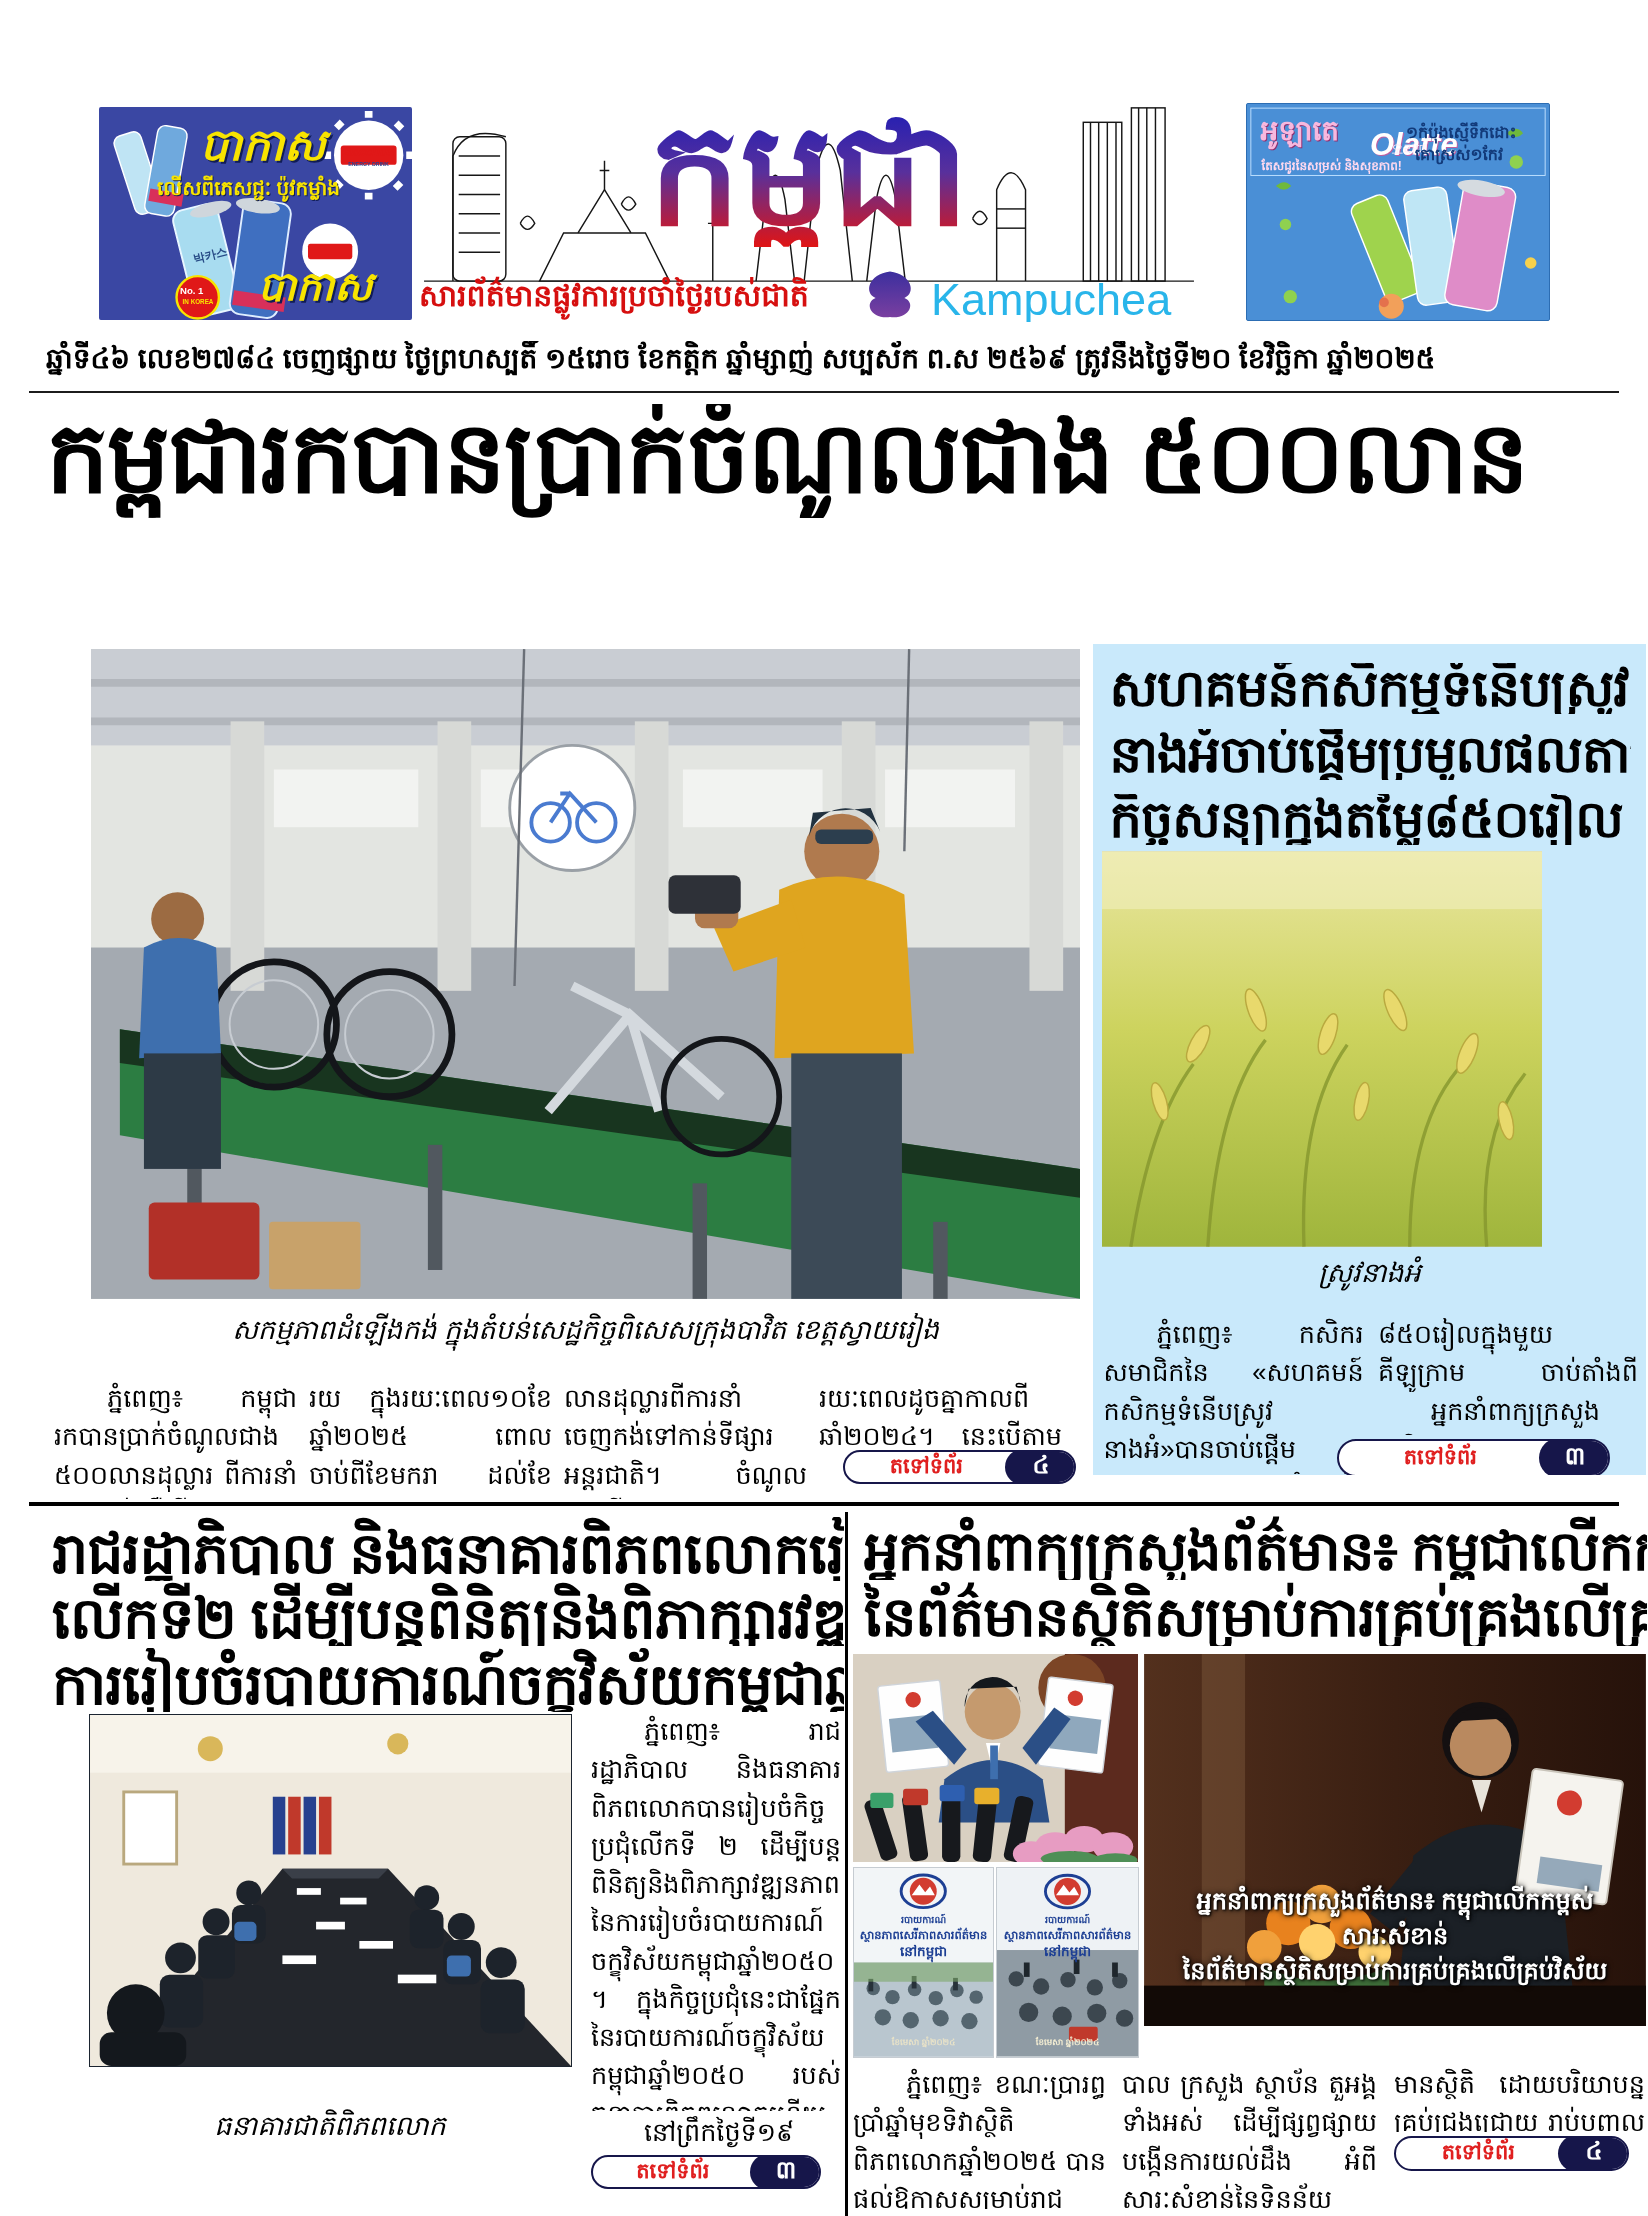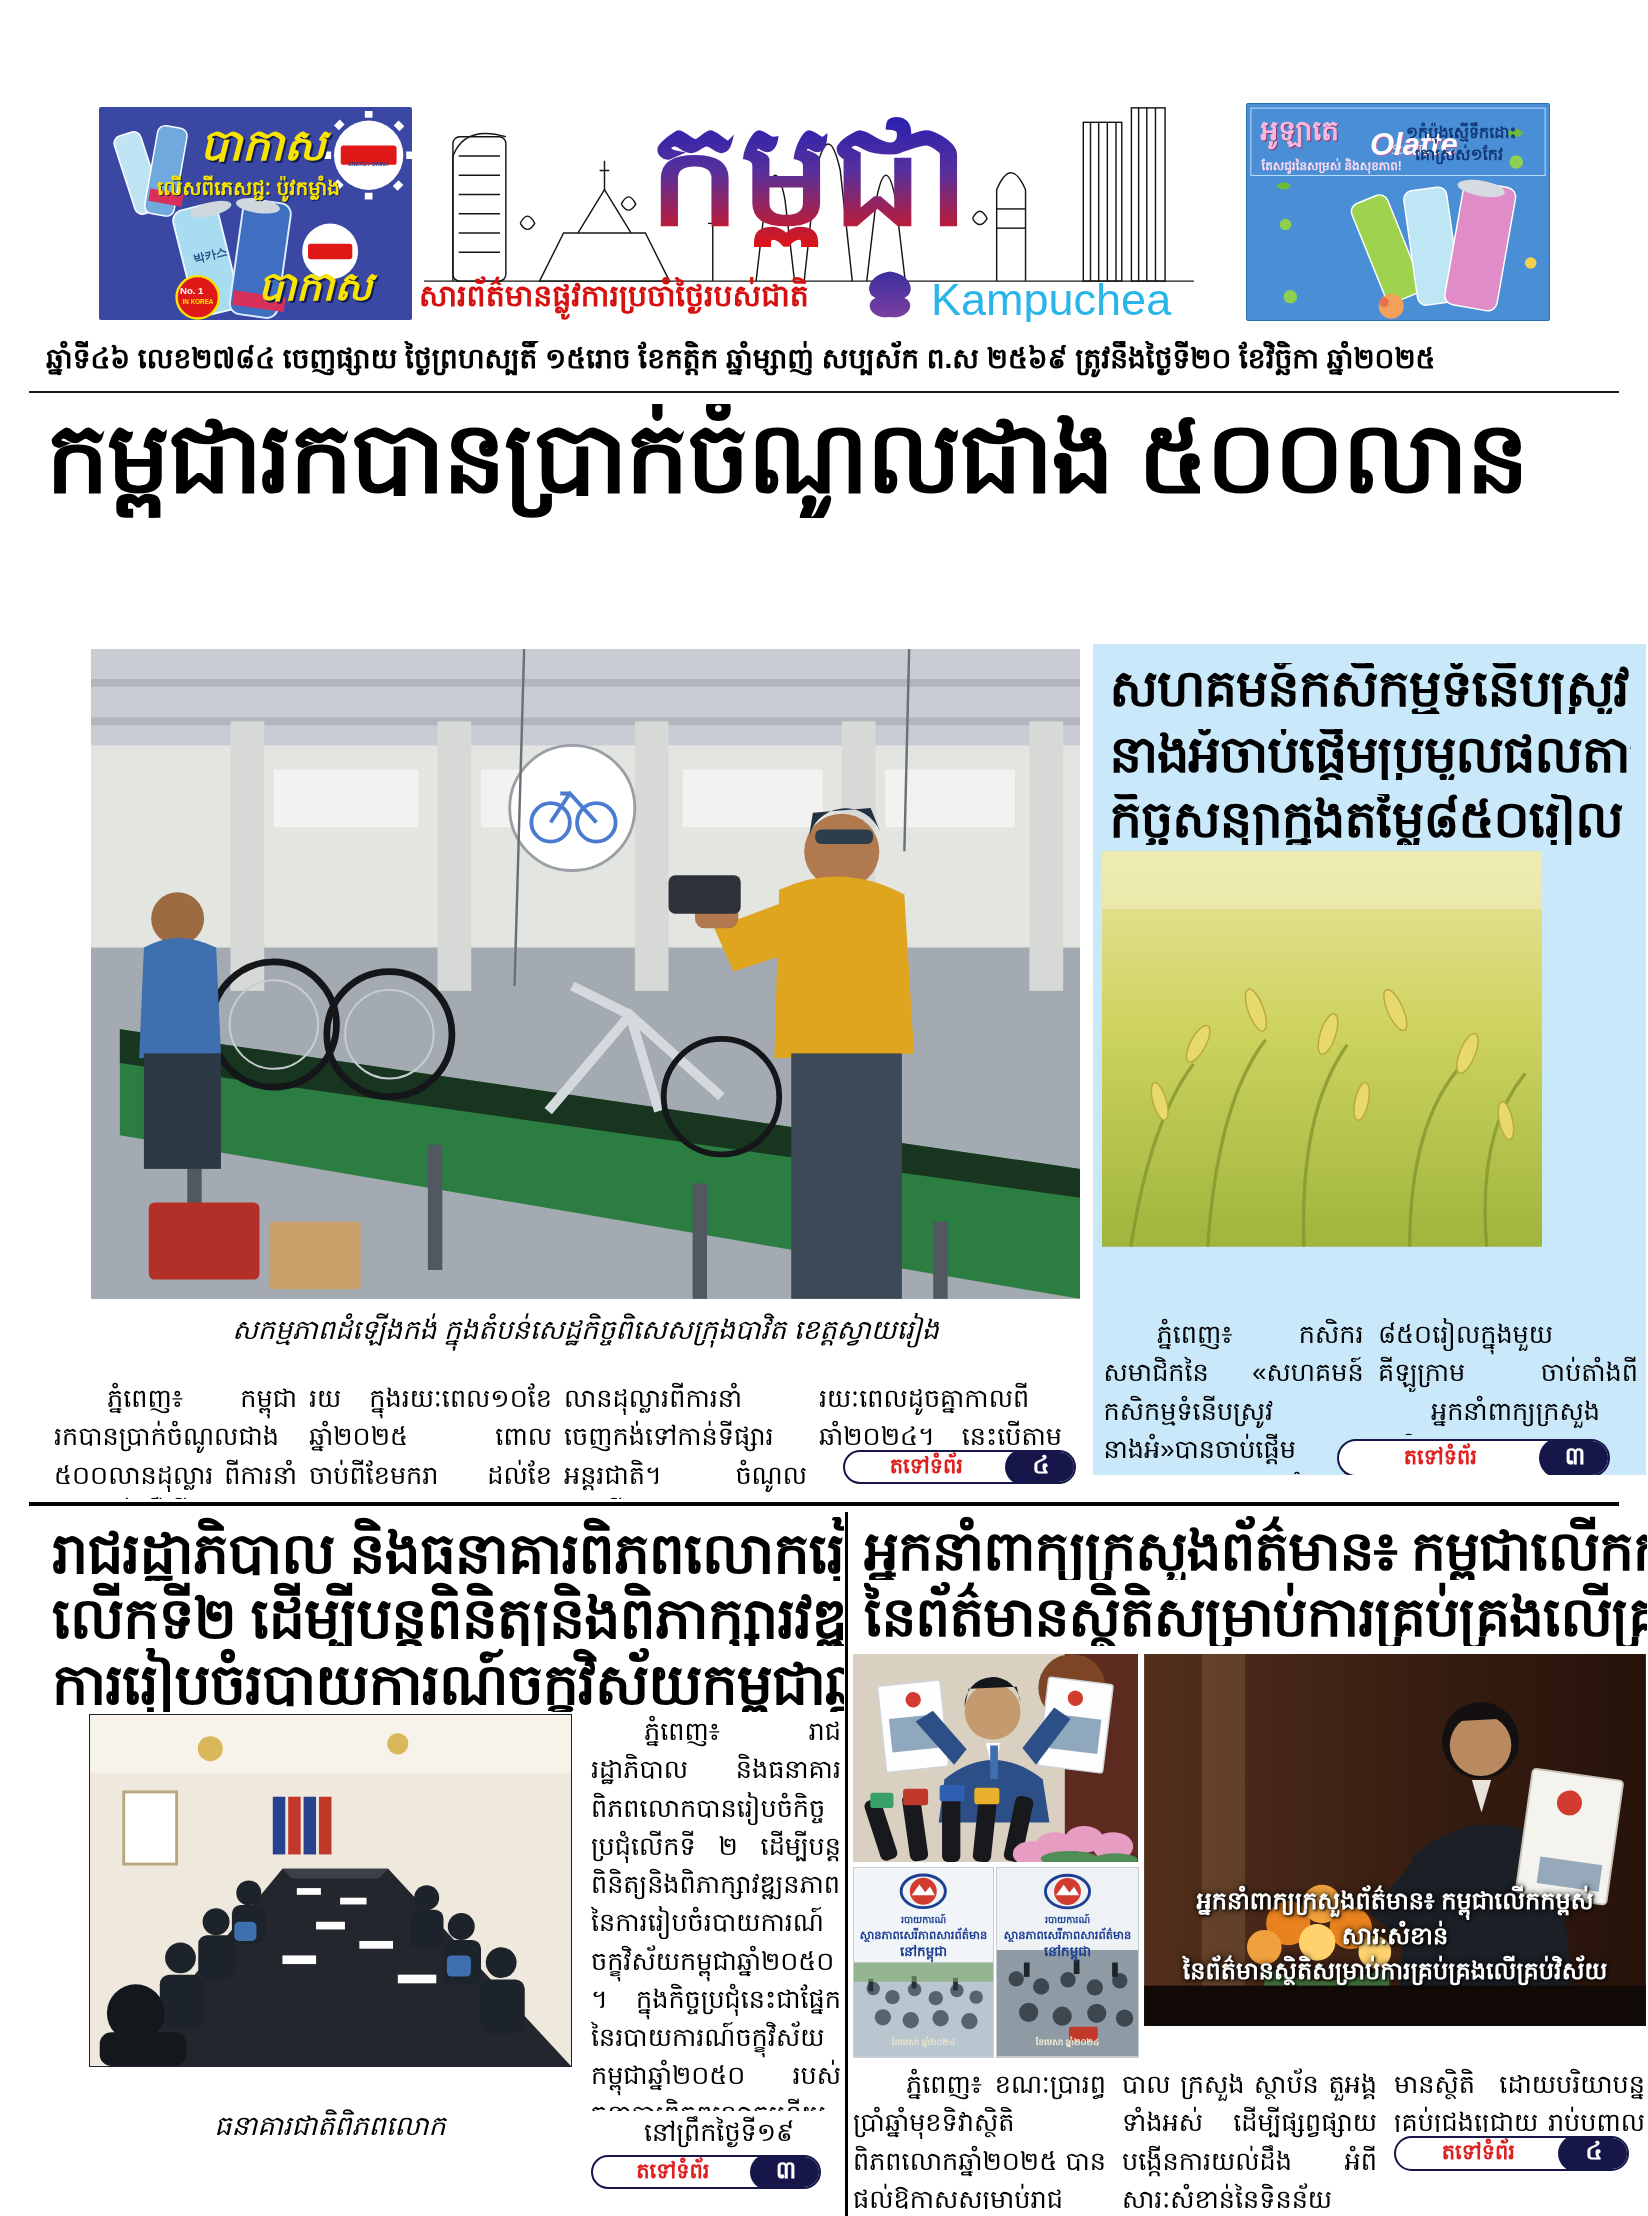--- a/index.html
+++ b/index.html
@@ -295,20 +295,21 @@
           <ellipse cx="470" cy="380" rx="16" ry="44" transform="rotate(18 470 380)"></ellipse>
           <ellipse cx="610" cy="330" rx="16" ry="46" transform="rotate(-24 610 330)"></ellipse>
           <ellipse cx="760" cy="420" rx="16" ry="44" transform="rotate(22 760 420)"></ellipse>
           <ellipse cx="120" cy="520" rx="14" ry="40" transform="rotate(-16 120 520)"></ellipse>
           <ellipse cx="540" cy="520" rx="14" ry="40" transform="rotate(12 540 520)"></ellipse>
           <ellipse cx="840" cy="560" rx="14" ry="40" transform="rotate(-12 840 560)"></ellipse>
         </g>
         <rect width="915" height="120" fill="#f2f0c2" opacity="0.55"></rect>
       </svg>
     </div>
+    <div class="abs sb-cap caption">ស្រូវនាងអំ</div>
     <div class="bodycol indent" style="left:10.6px;top:671px;width:260px;height:159px;">ភ្នំពេញ៖ កសិករសមាជិកនៃ «សហគមន៍កសិកម្មទំនើបស្រូវនាងអំ»បានចាប់ផ្ដើមប្រមូលផលស្រូវនាងអំរបស់ខ្លួន តាមរយៈផលិតកម្មកសិកម្មតាមកិច្ចសន្យា ក្នុងតម្លៃ</div>
     <div class="bodycol" style="left:285px;top:671px;width:260px;height:77px;">៨៥០រៀលក្នុងមួយគីឡូក្រាម ចាប់តាំងពីថ្ងៃទី១៨ ខែវិច្ឆិកា ឆ្នាំ២០២៥។</div>
     <div class="bodycol indent" style="left:285px;top:748px;width:260px;height:43px;">អ្នកនាំពាក្យក្រសួងកសិកម្ម</div>
     <div class="pill" style="left:244px;top:795px;width:269px;height:34px;">
       <span class="pill-label">តទៅទំព័រ</span>
       <span class="pill-num">៣</span>
     </div>
   </div>
 
   <div class="abs lead-caption caption clip">សកម្មភាពដំឡើងកង់ ក្នុងតំបន់សេដ្ឋកិច្ចពិសេសក្រុងបាវិត ខេត្តស្វាយរៀង</div>

